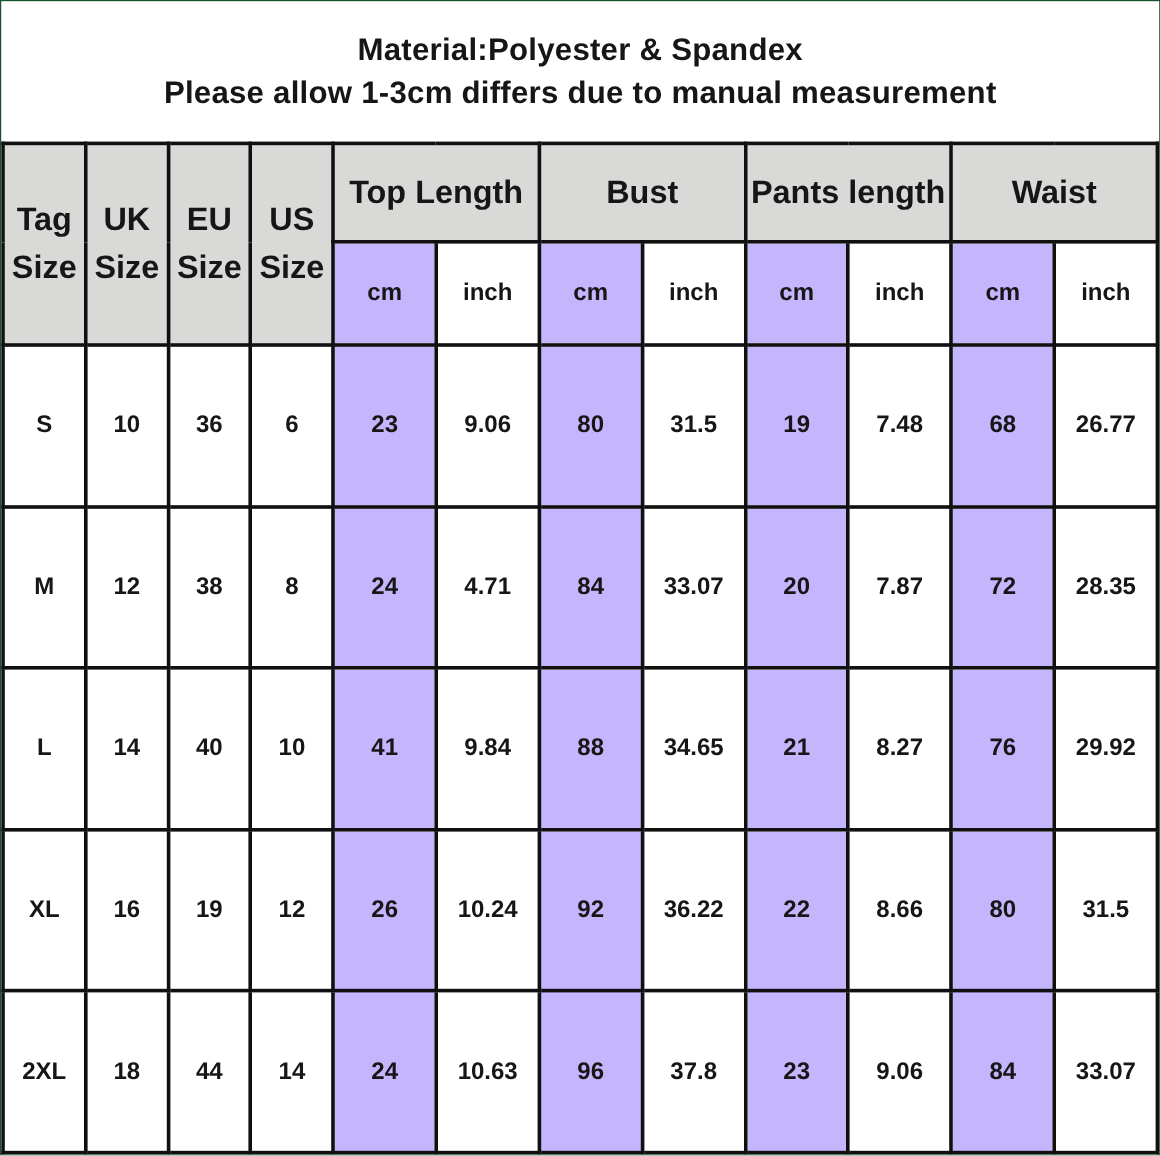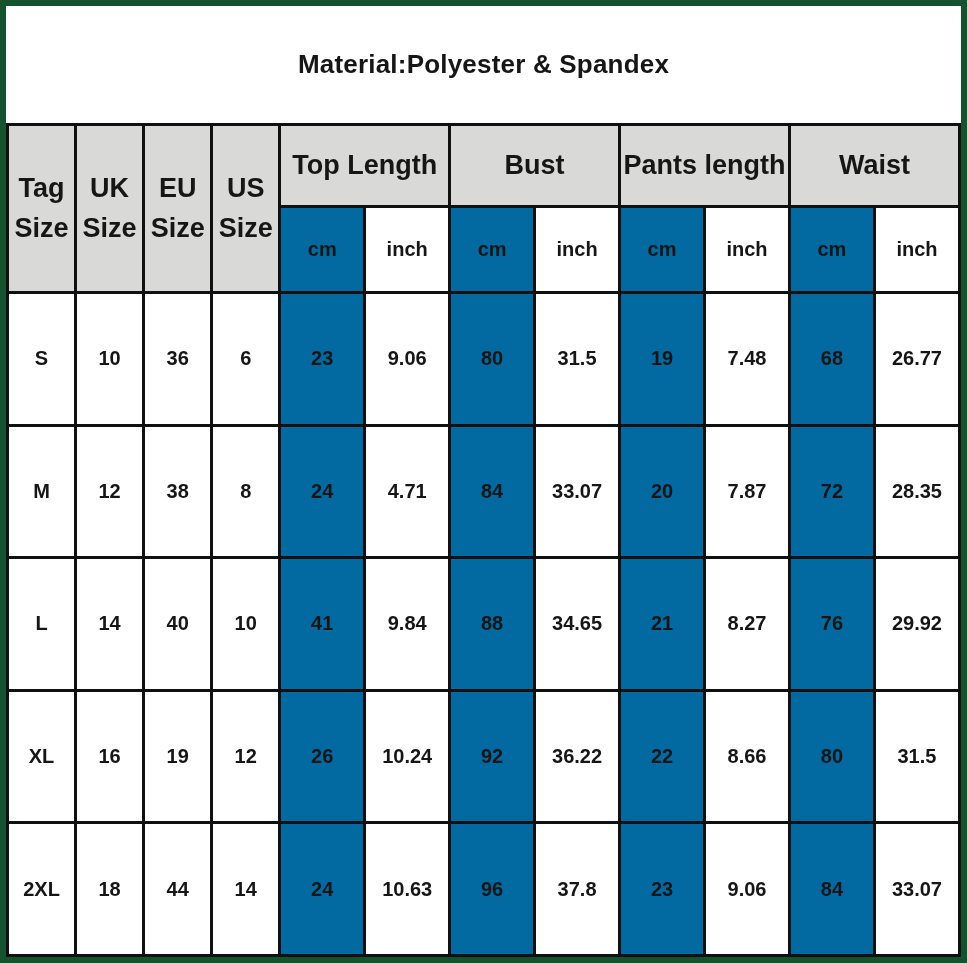--- a/index.html
+++ b/index.html
@@ -4,21 +4,21 @@
 <style>
   * { box-sizing: border-box; margin: 0; padding: 0; }
   html, body {
     width: 967px; height: 963px;
     background: #f2f2f0;
     font-family: "Liberation Sans", sans-serif;
   }
   .frame {
     width: 967px; height: 963px;
     background: #ffffff;
-    border: 6px solid #14532d;
+    border: 1px solid #14532d;
     display: flex; flex-direction: column;
     overflow: hidden;
   }
   .notice {
     height: 117px; flex: 0 0 117px;
     display: flex; flex-direction: column;
     justify-content: center; align-items: center;
     text-align: center;
     font-weight: bold; font-size: 26px; line-height: 1.35;
     color: #161616;
@@ -35,30 +35,31 @@
     padding: 0;
     overflow: hidden;
   }
   col.size-col  { width: 7.15%; }
   col.unit-col  { width: 8.925%; }
   tr.group-row th { height: 82px; font-size: 27px; }
   tr.unit-row  th { height: 86px; font-size: 20px; }
   tbody tr { height: 132px; }
   tbody td { font-size: 20px; }
   .gray { background: #d9d9d7; }
-  .cm   { background: #0369a1; }
+  .cm   { background: #c4b5fd; }
   .two-line { white-space: pre-line; line-height: 1.45; font-size: 21px; }
 </style>
 </head>
 <body>
 
 <div class="frame">
 
   <div class="notice">
     <div>Material:Polyester &amp; Spandex</div>
+    <div>Please allow 1-3cm differs due to manual measurement</div>
   </div>
 
   <table class="size-chart">
     <colgroup>
       <col class="size-col">
         <col class="size-col">
         <col class="size-col">
         <col class="size-col">
       <col class="unit-col">
         <col class="unit-col">

